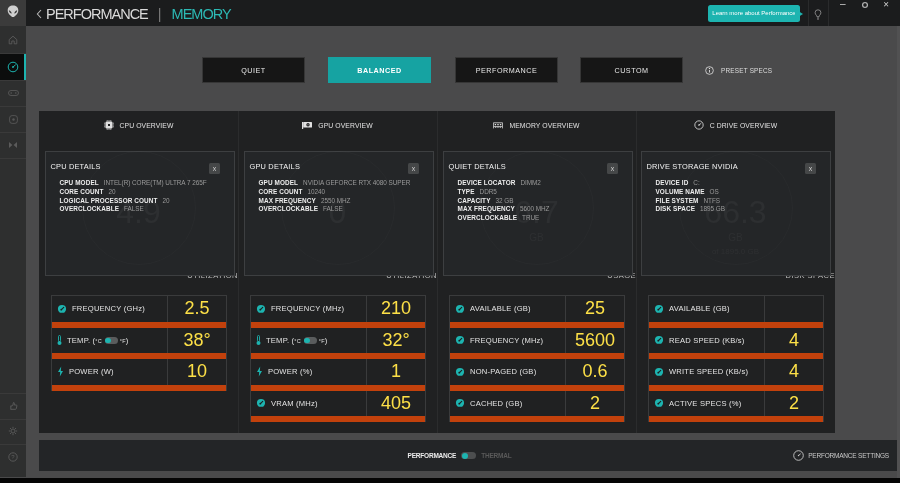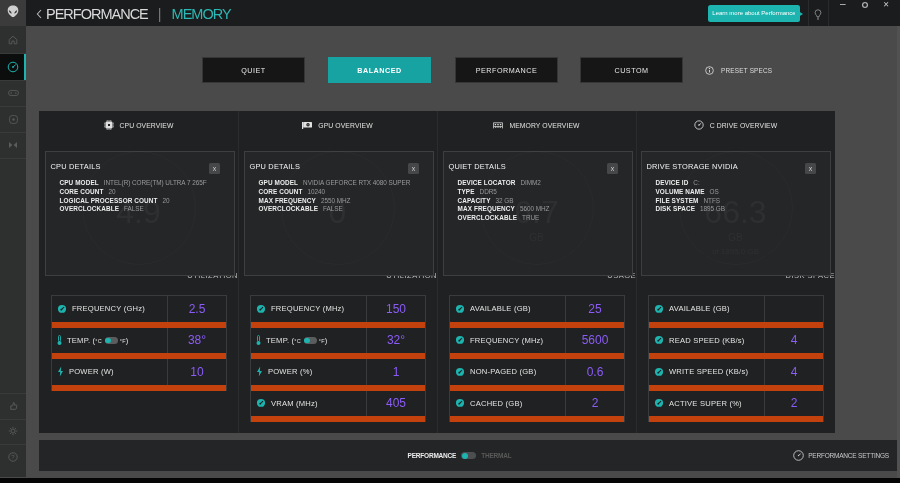--- a/index.html
+++ b/index.html
@@ -31,21 +31,21 @@
 
 .card{top:40px;width:190px;height:124.5px;background:#242628;border:1px solid #3d3f41}
 .ctitle{left:4.5px;top:10px;font-size:7.4px;letter-spacing:.2px;color:#f2f2f2;white-space:nowrap}
 .xbtn{right:14px;top:10.5px;width:11px;height:11px;background:#454748;border-radius:1.5px;color:#cfcfcf;font-size:7px;line-height:11px;text-align:center}
 .drows{left:13.5px;top:27px;font-size:6.4px;letter-spacing:-.05px;line-height:8.8px;color:#9a9a9a;white-space:nowrap}
 .drows b{color:#ededed;font-weight:700;margin-right:5px;letter-spacing:.1px}
 
 .mtab{top:184px;width:176px;border:1px solid #3a3b3c;border-bottom:none}
 .mrow{position:relative;height:31.5px;border-bottom:6px solid #c2410c;display:flex}
 .mlabel{width:116px;border-right:1px solid #3a3b3c;display:flex;align-items:center;padding-left:5px;gap:5px;font-size:7.6px;color:#e3e3e3;letter-spacing:.2px;white-space:nowrap}
-.mval{flex:1;display:flex;align-items:center;justify-content:center;font-size:12px;color:#8b5cf6;white-space:nowrap}
+.mval{flex:1;display:flex;align-items:center;justify-content:center;font-size:18px;color:#fde047;white-space:nowrap}
 .minipill{display:inline-block;position:relative;width:13px;height:6.5px;background:#5a5c5d;border-radius:3.5px;margin:0 2px 0 3px;vertical-align:-1px}
 .minipill i{position:absolute;left:.5px;top:.5px;width:5.5px;height:5.5px;background:#1db4b0;border-radius:50%}
 .tdeg{font-size:5.5px}
 
 #bbar{left:39px;top:440px;width:858px;height:31px;background:#232527}
 #btog{left:368.5px;top:0;height:31px;display:flex;align-items:center;gap:5px}
 #btog .on{font-size:6.5px;font-weight:700;color:#ececec;letter-spacing:-0.2px}
 #btog .off{font-size:6.5px;font-weight:700;color:#595959;letter-spacing:-0.2px}
 .pill{position:relative;width:15px;height:7px;background:#4c4e4f;border-radius:4px}
 .pill i{position:absolute;left:.5px;top:.5px;width:6px;height:6px;background:#1db4b0;border-radius:50%}
@@ -298,21 +298,21 @@
   <div class="a mtab" style="left:211px">
     <div class="mrow">
         <div class="mlabel">
           <svg width="10" height="10" viewBox="0 0 11 11">
             <path d="M5.5 1a4.5 4.5 0 0 1 4.5 4.5c0 1.7-.9 3.2-2.2 4H3.2A4.7 4.7 0 0 1 1 5.5 4.5 4.5 0 0 1 5.5 1z" fill="#1db4b0"></path>
             <path d="M4.9 6.1 7.4 3.6" stroke="#1c1e1f" stroke-width="1.2" stroke-linecap="round"></path>
             <circle cx="4.7" cy="6.2" r="1" fill="#1c1e1f"></circle>
           </svg>
           <span class="lt">FREQUENCY (MHz)</span>
         </div>
-        <div class="mval">150</div>
+        <div class="mval">210</div>
       </div>
     <div class="mrow">
         <div class="mlabel">
           <svg width="5" height="11" viewBox="0 0 5 11">
             <rect x="1.5" y=".5" width="2" height="6" rx="1" fill="none" stroke="#1db4b0" stroke-width=".9"></rect>
             <circle cx="2.5" cy="8" r="2" fill="#1db4b0"></circle>
           </svg>
           <span class="lt">TEMP. (<span class="tdeg">°C</span><span class="minipill"><i></i></span><span class="tdeg">°F</span>)</span>
         </div>
         <div class="mval">32°</div>
@@ -417,21 +417,21 @@
         </div>
         <div class="mval">4</div>
       </div>
     <div class="mrow">
         <div class="mlabel">
           <svg width="10" height="10" viewBox="0 0 11 11">
             <path d="M5.5 1a4.5 4.5 0 0 1 4.5 4.5c0 1.7-.9 3.2-2.2 4H3.2A4.7 4.7 0 0 1 1 5.5 4.5 4.5 0 0 1 5.5 1z" fill="#1db4b0"></path>
             <path d="M4.9 6.1 7.4 3.6" stroke="#1c1e1f" stroke-width="1.2" stroke-linecap="round"></path>
             <circle cx="4.7" cy="6.2" r="1" fill="#1c1e1f"></circle>
           </svg>
-          <span class="lt">ACTIVE SUPER (%)</span>
+          <span class="lt">ACTIVE SPECS (%)</span>
         </div>
         <div class="mval">2</div>
       </div>
   </div>
 </div>
 
 <div class="a" id="bbar">
   <div class="a" id="btog">
     <span class="on">PERFORMANCE</span>
     <span class="pill">

